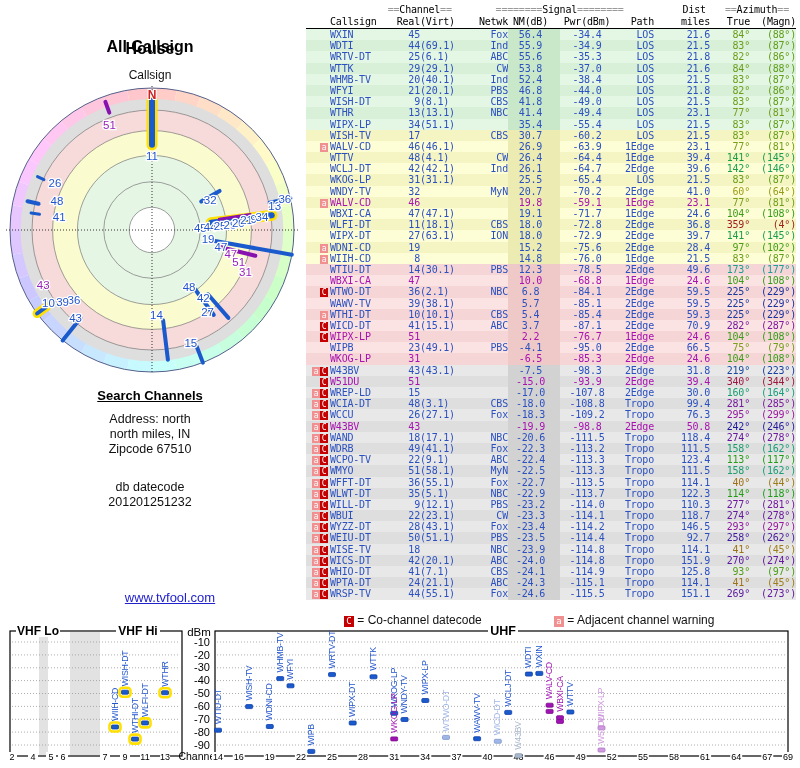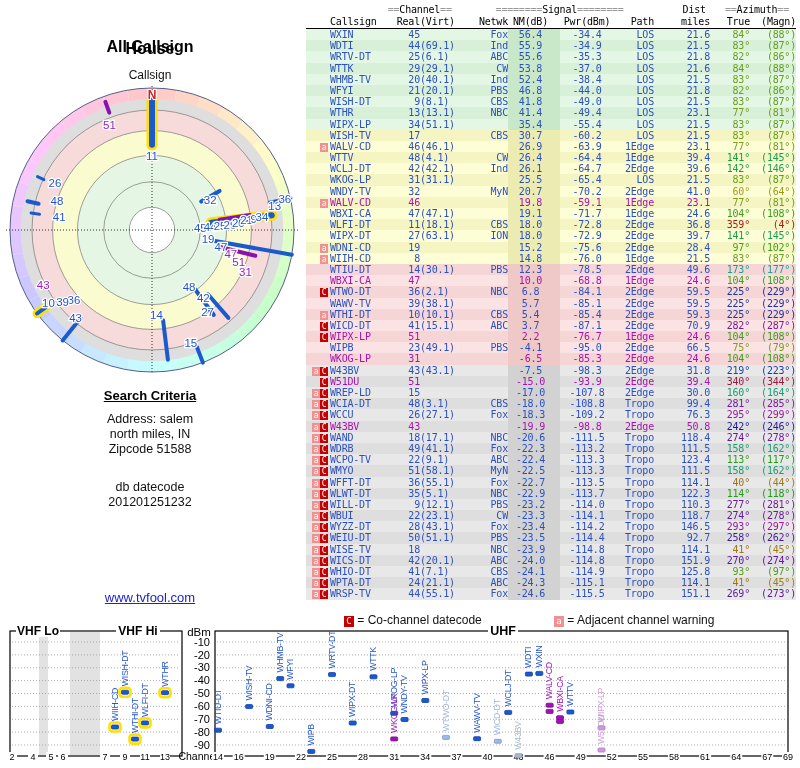--- a/index.html
+++ b/index.html
@@ -141,27 +141,27 @@
     <text x="236.3" y="142.5" text-anchor="middle" font-size="11.5" fill="#2255cc" stroke="#ffffff" stroke-width="2.5" paint-order="stroke">20</text>
     <text x="244.6" y="140.1" text-anchor="middle" font-size="11.5" fill="#2255cc" stroke="#ffffff" stroke-width="2.5" paint-order="stroke">21</text>
     <text x="251.7" y="139.3" text-anchor="middle" font-size="11.5" fill="#2255cc" stroke="#ffffff" stroke-width="2.5" paint-order="stroke">9</text>
     <text x="259.9" y="136.5" text-anchor="middle" font-size="11.5" fill="#2255cc" stroke="#ffffff" stroke-width="2.5" paint-order="stroke">34</text>
     <text x="272.7" y="126.2" text-anchor="middle" font-size="11.5" fill="#2255cc" stroke="#ffffff" stroke-width="2.5" paint-order="stroke">13</text>
     <text x="282.8" y="119.3" text-anchor="middle" font-size="11.5" fill="#2255cc" stroke="#ffffff" stroke-width="2.5" paint-order="stroke">36</text>
     <text x="208.2" y="120.3" text-anchor="middle" font-size="11.5" fill="#2255cc" stroke="#ffffff" stroke-width="2.5" paint-order="stroke">32</text>
     <text x="150" y="15.099999999999994" text-anchor="middle" font-size="12" font-weight="bold" fill="#cc2222" stroke="#ffffff" stroke-width="2" paint-order="stroke">N</text>
   </svg>
 
-<div class="abs" id="search-head" style="top:388px;left:0;">Search Criteria</div>
-<div class="abs search-line" style="top:412px;left:0;">Address: salem</div>
+<div class="abs" id="search-head" style="top:388px;left:0;">Search Channels</div>
+<div class="abs search-line" style="top:412px;left:0;">Address: north</div>
 <div class="abs search-line" style="top:427px;left:0;">north miles, IN</div>
-<div class="abs search-line" style="top:442px;left:0;">Zipcode 51588</div>
+<div class="abs search-line" style="top:442px;left:0;">Zipcode 67510</div>
 <div class="abs search-line" style="top:480px;left:0;">db datecode</div>
 <div class="abs search-line" style="top:495px;left:0;">201201251232</div>
-<div class="abs" id="site-link" style="top:590px;left:0;"><a href="#">www.tvfool.com</a></div>
+<div class="abs" id="site-link" style="top:590px;left:0;padding-left:20px;"><a href="#">www.tvfool.com</a></div>
 
 <div class="abs" id="tv-table"><div id="hdr-block"><div class="trow hd"><span class="cw"></span><span class="cc"></span><span style="width:74px;text-align:center"><span class="eq">==</span>Channel<span class="eq">==</span></span><span class="cn"></span><span style="width:154px;text-align:center"><span class="eq">========</span>Signal<span class="eq">========</span></span><span style="width:96px;text-align:right;padding-right:12px;box-sizing:border-box">Dist</span><span style="width:86px;text-align:center"><span class="eq">==</span>Azimuth<span class="eq">==</span></span></div><div class="trow hd"><span class="cw"></span><span class="cc">Callsign</span><span class="crl">Real</span><span class="cv">(Virt)</span><span class="cn">Netwk</span><span class="cnm">NM(dB)</span><span class="cpw">Pwr(dBm)</span><span class="cp" style="padding-right:8px;box-sizing:border-box">Path</span><span class="cmi">miles</span><span class="ct">True</span><span class="cg">(Magn)</span></div></div><div class="trow" style="background:#e4f6e4;color:#2b50c0"><span class="cw"></span><span class="cc">WXIN</span><span class="crl">45</span><span class="cv"></span><span class="cn">Fox</span><span class="cnm" style="background:#c9e8c9">56.4</span><span class="cpw">-34.4</span><span class="cp" style="padding-right:8px;box-sizing:border-box">LOS</span><span class="cmi">21.6</span><span class="ct" style="color:hsl(84,72%,36%)">84°</span><span class="cg" style="color:hsl(88,72%,36%)">(88°)</span></div><div class="trow" style="background:#d8efd8;color:#2b50c0"><span class="cw"></span><span class="cc">WDTI</span><span class="crl">44</span><span class="cv">(69.1)</span><span class="cn">Ind</span><span class="cnm" style="background:#c9e8c9">55.9</span><span class="cpw">-34.9</span><span class="cp" style="padding-right:8px;box-sizing:border-box">LOS</span><span class="cmi">21.5</span><span class="ct" style="color:hsl(83,72%,36%)">83°</span><span class="cg" style="color:hsl(87,72%,36%)">(87°)</span></div><div class="trow" style="background:#e4f6e4;color:#2b50c0"><span class="cw"></span><span class="cc">WRTV-DT</span><span class="crl">25</span><span class="cv">(6.1)</span><span class="cn">ABC</span><span class="cnm" style="background:#c9e8c9">55.6</span><span class="cpw">-35.3</span><span class="cp" style="padding-right:8px;box-sizing:border-box">LOS</span><span class="cmi">21.8</span><span class="ct" style="color:hsl(82,72%,36%)">82°</span><span class="cg" style="color:hsl(86,72%,36%)">(86°)</span></div><div class="trow" style="background:#d8efd8;color:#2b50c0"><span class="cw"></span><span class="cc">WTTK</span><span class="crl">29</span><span class="cv">(29.1)</span><span class="cn">CW</span><span class="cnm" style="background:#c9e8c9">53.8</span><span class="cpw">-37.0</span><span class="cp" style="padding-right:8px;box-sizing:border-box">LOS</span><span class="cmi">21.6</span><span class="ct" style="color:hsl(84,72%,36%)">84°</span><span class="cg" style="color:hsl(88,72%,36%)">(88°)</span></div><div class="trow" style="background:#e4f6e4;color:#2b50c0"><span class="cw"></span><span class="cc">WHMB-TV</span><span class="crl">20</span><span class="cv">(40.1)</span><span class="cn">Ind</span><span class="cnm" style="background:#c9e8c9">52.4</span><span class="cpw">-38.4</span><span class="cp" style="padding-right:8px;box-sizing:border-box">LOS</span><span class="cmi">21.5</span><span class="ct" style="color:hsl(83,72%,36%)">83°</span><span class="cg" style="color:hsl(87,72%,36%)">(87°)</span></div><div class="trow" style="background:#d8efd8;color:#2b50c0"><span class="cw"></span><span class="cc">WFYI</span><span class="crl">21</span><span class="cv">(20.1)</span><span class="cn">PBS</span><span class="cnm" style="background:#c9e8c9">46.8</span><span class="cpw">-44.0</span><span class="cp" style="padding-right:8px;box-sizing:border-box">LOS</span><span class="cmi">21.8</span><span class="ct" style="color:hsl(82,72%,36%)">82°</span><span class="cg" style="color:hsl(86,72%,36%)">(86°)</span></div><div class="trow" style="background:#e4f6e4;color:#2b50c0"><span class="cw"></span><span class="cc">WISH-DT</span><span class="crl">9</span><span class="cv">(8.1)</span><span class="cn">CBS</span><span class="cnm" style="background:#c9e8c9">41.8</span><span class="cpw">-49.0</span><span class="cp" style="padding-right:8px;box-sizing:border-box">LOS</span><span class="cmi">21.5</span><span class="ct" style="color:hsl(83,72%,36%)">83°</span><span class="cg" style="color:hsl(87,72%,36%)">(87°)</span></div><div class="trow" style="background:#d8efd8;color:#2b50c0"><span class="cw"></span><span class="cc">WTHR</span><span class="crl">13</span><span class="cv">(13.1)</span><span class="cn">NBC</span><span class="cnm" style="background:#c9e8c9">41.4</span><span class="cpw">-49.4</span><span class="cp" style="padding-right:8px;box-sizing:border-box">LOS</span><span class="cmi">23.1</span><span class="ct" style="color:hsl(77,72%,36%)">77°</span><span class="cg" style="color:hsl(81,72%,36%)">(81°)</span></div><div class="trow" style="background:#e4f6e4;color:#2b50c0"><span class="cw"></span><span class="cc">WIPX-LP</span><span class="crl">34</span><span class="cv">(51.1)</span><span class="cn"></span><span class="cnm" style="background:#c9e8c9">35.4</span><span class="cpw">-55.4</span><span class="cp" style="padding-right:8px;box-sizing:border-box">LOS</span><span class="cmi">21.5</span><span class="ct" style="color:hsl(83,72%,36%)">83°</span><span class="cg" style="color:hsl(87,72%,36%)">(87°)</span></div><div class="trow" style="background:#f5f5c4;color:#2b50c0"><span class="cw"></span><span class="cc">WISH-TV</span><span class="crl">17</span><span class="cv"></span><span class="cn">CBS</span><span class="cnm" style="background:#ececb2">30.7</span><span class="cpw">-60.2</span><span class="cp" style="padding-right:8px;box-sizing:border-box">LOS</span><span class="cmi">21.5</span><span class="ct" style="color:hsl(83,72%,36%)">83°</span><span class="cg" style="color:hsl(87,72%,36%)">(87°)</span></div><div class="trow" style="background:#fdfdd6;color:#2b50c0"><span class="cw"><span class="badge ba">a</span></span><span class="cc">WALV-CD</span><span class="crl">46</span><span class="cv">(46.1)</span><span class="cn"></span><span class="cnm" style="background:#ececb2">26.9</span><span class="cpw">-63.9</span><span class="cp" style="padding-right:8px;box-sizing:border-box">1Edge</span><span class="cmi">23.1</span><span class="ct" style="color:hsl(77,72%,36%)">77°</span><span class="cg" style="color:hsl(81,72%,36%)">(81°)</span></div><div class="trow" style="background:#f5f5c4;color:#2b50c0"><span class="cw"></span><span class="cc">WTTV</span><span class="crl">48</span><span class="cv">(4.1)</span><span class="cn">CW</span><span class="cnm" style="background:#ececb2">26.4</span><span class="cpw">-64.4</span><span class="cp" style="padding-right:8px;box-sizing:border-box">1Edge</span><span class="cmi">39.4</span><span class="ct" style="color:hsl(141,72%,36%)">141°</span><span class="cg" style="color:hsl(145,72%,36%)">(145°)</span></div><div class="trow" style="background:#fdfdd6;color:#2b50c0"><span class="cw"></span><span class="cc">WCLJ-DT</span><span class="crl">42</span><span class="cv">(42.1)</span><span class="cn">Ind</span><span class="cnm" style="background:#ececb2">26.1</span><span class="cpw">-64.7</span><span class="cp" style="padding-right:8px;box-sizing:border-box">2Edge</span><span class="cmi">39.6</span><span class="ct" style="color:hsl(142,72%,36%)">142°</span><span class="cg" style="color:hsl(146,72%,36%)">(146°)</span></div><div class="trow" style="background:#f5f5c4;color:#2b50c0"><span class="cw"></span><span class="cc">WKOG-LP</span><span class="crl">31</span><span class="cv">(31.1)</span><span class="cn"></span><span class="cnm" style="background:#ececb2">25.5</span><span class="cpw">-65.4</span><span class="cp" style="padding-right:8px;box-sizing:border-box">LOS</span><span class="cmi">21.5</span><span class="ct" style="color:hsl(83,72%,36%)">83°</span><span class="cg" style="color:hsl(87,72%,36%)">(87°)</span></div><div class="trow" style="background:#fdfdd6;color:#2b50c0"><span class="cw"></span><span class="cc">WNDY-TV</span><span class="crl">32</span><span class="cv"></span><span class="cn">MyN</span><span class="cnm" style="background:#ececb2">20.7</span><span class="cpw">-70.2</span><span class="cp" style="padding-right:8px;box-sizing:border-box">2Edge</span><span class="cmi">41.0</span><span class="ct" style="color:hsl(60,72%,36%)">60°</span><span class="cg" style="color:hsl(64,72%,36%)">(64°)</span></div><div class="trow" style="background:#f5f5c4;color:#a812b0"><span class="cw"><span class="badge ba">a</span></span><span class="cc">WALV-CD</span><span class="crl">46</span><span class="cv"></span><span class="cn"></span><span class="cnm" style="background:#ececb2">19.8</span><span class="cpw">-59.1</span><span class="cp" style="padding-right:8px;box-sizing:border-box">1Edge</span><span class="cmi">23.1</span><span class="ct" style="color:hsl(77,72%,36%)">77°</span><span class="cg" style="color:hsl(81,72%,36%)">(81°)</span></div><div class="trow" style="background:#fdfdd6;color:#2b50c0"><span class="cw"></span><span class="cc">WBXI-CA</span><span class="crl">47</span><span class="cv">(47.1)</span><span class="cn"></span><span class="cnm" style="background:#ececb2">19.1</span><span class="cpw">-71.7</span><span class="cp" style="padding-right:8px;box-sizing:border-box">1Edge</span><span class="cmi">24.6</span><span class="ct" style="color:hsl(104,72%,36%)">104°</span><span class="cg" style="color:hsl(108,72%,36%)">(108°)</span></div><div class="trow" style="background:#f5f5c4;color:#2b50c0"><span class="cw"></span><span class="cc">WLFI-DT</span><span class="crl">11</span><span class="cv">(18.1)</span><span class="cn">CBS</span><span class="cnm" style="background:#ececb2">18.0</span><span class="cpw">-72.8</span><span class="cp" style="padding-right:8px;box-sizing:border-box">2Edge</span><span class="cmi">36.8</span><span class="ct" style="color:hsl(359,72%,36%)">359°</span><span class="cg" style="color:hsl(4,72%,36%)">(4°)</span></div><div class="trow" style="background:#fdfdd6;color:#2b50c0"><span class="cw"></span><span class="cc">WIPX-DT</span><span class="crl">27</span><span class="cv">(63.1)</span><span class="cn">ION</span><span class="cnm" style="background:#ececb2">18.0</span><span class="cpw">-72.9</span><span class="cp" style="padding-right:8px;box-sizing:border-box">2Edge</span><span class="cmi">39.7</span><span class="ct" style="color:hsl(141,72%,36%)">141°</span><span class="cg" style="color:hsl(145,72%,36%)">(145°)</span></div><div class="trow" style="background:#f5f5c4;color:#2b50c0"><span class="cw"><span class="badge ba">a</span></span><span class="cc">WDNI-CD</span><span class="crl">19</span><span class="cv"></span><span class="cn"></span><span class="cnm" style="background:#ececb2">15.2</span><span class="cpw">-75.6</span><span class="cp" style="padding-right:8px;box-sizing:border-box">2Edge</span><span class="cmi">28.4</span><span class="ct" style="color:hsl(97,72%,36%)">97°</span><span class="cg" style="color:hsl(102,72%,36%)">(102°)</span></div><div class="trow" style="background:#fdfdd6;color:#2b50c0"><span class="cw"><span class="badge ba">a</span></span><span class="cc">WIIH-CD</span><span class="crl">8</span><span class="cv"></span><span class="cn"></span><span class="cnm" style="background:#ececb2">14.8</span><span class="cpw">-76.0</span><span class="cp" style="padding-right:8px;box-sizing:border-box">1Edge</span><span class="cmi">21.5</span><span class="ct" style="color:hsl(83,72%,36%)">83°</span><span class="cg" style="color:hsl(87,72%,36%)">(87°)</span></div><div class="trow" style="background:#f5d5d5;color:#2b50c0"><span class="cw"></span><span class="cc">WTIU-DT</span><span class="crl">14</span><span class="cv">(30.1)</span><span class="cn">PBS</span><span class="cnm" style="background:#efc8c8">12.3</span><span class="cpw">-78.5</span><span class="cp" style="padding-right:8px;box-sizing:border-box">2Edge</span><span class="cmi">49.6</span><span class="ct" style="color:hsl(173,72%,36%)">173°</span><span class="cg" style="color:hsl(177,72%,36%)">(177°)</span></div><div class="trow" style="background:#fbe3e3;color:#a812b0"><span class="cw"></span><span class="cc">WBXI-CA</span><span class="crl">47</span><span class="cv"></span><span class="cn"></span><span class="cnm" style="background:#efc8c8">10.0</span><span class="cpw">-68.8</span><span class="cp" style="padding-right:8px;box-sizing:border-box">1Edge</span><span class="cmi">24.6</span><span class="ct" style="color:hsl(104,72%,36%)">104°</span><span class="cg" style="color:hsl(108,72%,36%)">(108°)</span></div><div class="trow" style="background:#f5d5d5;color:#2b50c0"><span class="cw"><span class="badge bC">C</span></span><span class="cc">WTWO-DT</span><span class="crl">36</span><span class="cv">(2.1)</span><span class="cn">NBC</span><span class="cnm" style="background:#efc8c8">6.8</span><span class="cpw">-84.1</span><span class="cp" style="padding-right:8px;box-sizing:border-box">2Edge</span><span class="cmi">59.5</span><span class="ct" style="color:hsl(225,72%,36%)">225°</span><span class="cg" style="color:hsl(229,72%,36%)">(229°)</span></div><div class="trow" style="background:#fbe3e3;color:#2b50c0"><span class="cw"></span><span class="cc">WAWV-TV</span><span class="crl">39</span><span class="cv">(38.1)</span><span class="cn"></span><span class="cnm" style="background:#efc8c8">5.7</span><span class="cpw">-85.1</span><span class="cp" style="padding-right:8px;box-sizing:border-box">2Edge</span><span class="cmi">59.5</span><span class="ct" style="color:hsl(225,72%,36%)">225°</span><span class="cg" style="color:hsl(229,72%,36%)">(229°)</span></div><div class="trow" style="background:#f5d5d5;color:#2b50c0"><span class="cw"><span class="badge ba">a</span></span><span class="cc">WTHI-DT</span><span class="crl">10</span><span class="cv">(10.1)</span><span class="cn">CBS</span><span class="cnm" style="background:#efc8c8">5.4</span><span class="cpw">-85.4</span><span class="cp" style="padding-right:8px;box-sizing:border-box">2Edge</span><span class="cmi">59.3</span><span class="ct" style="color:hsl(225,72%,36%)">225°</span><span class="cg" style="color:hsl(229,72%,36%)">(229°)</span></div><div class="trow" style="background:#fbe3e3;color:#2b50c0"><span class="cw"><span class="badge bC">C</span></span><span class="cc">WICD-DT</span><span class="crl">41</span><span class="cv">(15.1)</span><span class="cn">ABC</span><span class="cnm" style="background:#efc8c8">3.7</span><span class="cpw">-87.1</span><span class="cp" style="padding-right:8px;box-sizing:border-box">2Edge</span><span class="cmi">70.9</span><span class="ct" style="color:hsl(282,72%,36%)">282°</span><span class="cg" style="color:hsl(287,72%,36%)">(287°)</span></div><div class="trow" style="background:#f5d5d5;color:#a812b0"><span class="cw"><span class="badge bC">C</span></span><span class="cc">WIPX-LP</span><span class="crl">51</span><span class="cv"></span><span class="cn"></span><span class="cnm" style="background:#efc8c8">2.2</span><span class="cpw">-76.7</span><span class="cp" style="padding-right:8px;box-sizing:border-box">1Edge</span><span class="cmi">24.6</span><span class="ct" style="color:hsl(104,72%,36%)">104°</span><span class="cg" style="color:hsl(108,72%,36%)">(108°)</span></div><div class="trow" style="background:#fbe3e3;color:#2b50c0"><span class="cw"></span><span class="cc">WIPB</span><span class="crl">23</span><span class="cv">(49.1)</span><span class="cn">PBS</span><span class="cnm" style="background:#efc8c8">-4.1</span><span class="cpw">-95.0</span><span class="cp" style="padding-right:8px;box-sizing:border-box">2Edge</span><span class="cmi">66.5</span><span class="ct" style="color:hsl(75,72%,36%)">75°</span><span class="cg" style="color:hsl(79,72%,36%)">(79°)</span></div><div class="trow" style="background:#f5d5d5;color:#a812b0"><span class="cw"></span><span class="cc">WKOG-LP</span><span class="crl">31</span><span class="cv"></span><span class="cn"></span><span class="cnm" style="background:#efc8c8">-6.5</span><span class="cpw">-85.3</span><span class="cp" style="padding-right:8px;box-sizing:border-box">2Edge</span><span class="cmi">24.6</span><span class="ct" style="color:hsl(104,72%,36%)">104°</span><span class="cg" style="color:hsl(108,72%,36%)">(108°)</span></div><div class="trow" style="background:#e8e8e8;color:#2b50c0"><span class="cw"><span class="badge ba">a</span><span class="badge bC">C</span></span><span class="cc">W43BV</span><span class="crl">43</span><span class="cv">(43.1)</span><span class="cn"></span><span class="cnm" style="background:#d2d2d2">-7.5</span><span class="cpw">-98.3</span><span class="cp" style="padding-right:8px;box-sizing:border-box">2Edge</span><span class="cmi">31.8</span><span class="ct" style="color:hsl(219,72%,36%)">219°</span><span class="cg" style="color:hsl(223,72%,36%)">(223°)</span></div><div class="trow" style="background:#dedede;color:#a812b0"><span class="cw"><span class="badge bC">C</span></span><span class="cc">W51DU</span><span class="crl">51</span><span class="cv"></span><span class="cn"></span><span class="cnm" style="background:#d2d2d2">-15.0</span><span class="cpw">-93.9</span><span class="cp" style="padding-right:8px;box-sizing:border-box">2Edge</span><span class="cmi">39.4</span><span class="ct" style="color:hsl(340,72%,36%)">340°</span><span class="cg" style="color:hsl(344,72%,36%)">(344°)</span></div><div class="trow" style="background:#e8e8e8;color:#2b50c0"><span class="cw"><span class="badge ba">a</span><span class="badge bC">C</span></span><span class="cc">WREP-LD</span><span class="crl">15</span><span class="cv"></span><span class="cn"></span><span class="cnm" style="background:#d2d2d2">-17.0</span><span class="cpw">-107.8</span><span class="cp" style="padding-right:8px;box-sizing:border-box">2Edge</span><span class="cmi">30.0</span><span class="ct" style="color:hsl(160,72%,36%)">160°</span><span class="cg" style="color:hsl(164,72%,36%)">(164°)</span></div><div class="trow" style="background:#dedede;color:#2b50c0"><span class="cw"><span class="badge ba">a</span><span class="badge bC">C</span></span><span class="cc">WCIA-DT</span><span class="crl">48</span><span class="cv">(3.1)</span><span class="cn">CBS</span><span class="cnm" style="background:#d2d2d2">-18.0</span><span class="cpw">-108.8</span><span class="cp" style="padding-right:8px;box-sizing:border-box">Tropo</span><span class="cmi">99.4</span><span class="ct" style="color:hsl(281,72%,36%)">281°</span><span class="cg" style="color:hsl(285,72%,36%)">(285°)</span></div><div class="trow" style="background:#e8e8e8;color:#2b50c0"><span class="cw"><span class="badge ba">a</span><span class="badge bC">C</span></span><span class="cc">WCCU</span><span class="crl">26</span><span class="cv">(27.1)</span><span class="cn">Fox</span><span class="cnm" style="background:#d2d2d2">-18.3</span><span class="cpw">-109.2</span><span class="cp" style="padding-right:8px;box-sizing:border-box">Tropo</span><span class="cmi">76.3</span><span class="ct" style="color:hsl(295,72%,36%)">295°</span><span class="cg" style="color:hsl(299,72%,36%)">(299°)</span></div><div class="trow" style="background:#dedede;color:#a812b0"><span class="cw"><span class="badge ba">a</span><span class="badge bC">C</span></span><span class="cc">W43BV</span><span class="crl">43</span><span class="cv"></span><span class="cn"></span><span class="cnm" style="background:#d2d2d2">-19.9</span><span class="cpw">-98.8</span><span class="cp" style="padding-right:8px;box-sizing:border-box">2Edge</span><span class="cmi">50.8</span><span class="ct" style="color:hsl(242,72%,36%)">242°</span><span class="cg" style="color:hsl(246,72%,36%)">(246°)</span></div><div class="trow" style="background:#e8e8e8;color:#2b50c0"><span class="cw"><span class="badge ba">a</span><span class="badge bC">C</span></span><span class="cc">WAND</span><span class="crl">18</span><span class="cv">(17.1)</span><span class="cn">NBC</span><span class="cnm" style="background:#d2d2d2">-20.6</span><span class="cpw">-111.5</span><span class="cp" style="padding-right:8px;box-sizing:border-box">Tropo</span><span class="cmi">118.4</span><span class="ct" style="color:hsl(274,72%,36%)">274°</span><span class="cg" style="color:hsl(278,72%,36%)">(278°)</span></div><div class="trow" style="background:#dedede;color:#2b50c0"><span class="cw"><span class="badge ba">a</span><span class="badge bC">C</span></span><span class="cc">WDRB</span><span class="crl">49</span><span class="cv">(41.1)</span><span class="cn">Fox</span><span class="cnm" style="background:#d2d2d2">-22.3</span><span class="cpw">-113.2</span><span class="cp" style="padding-right:8px;box-sizing:border-box">Tropo</span><span class="cmi">111.5</span><span class="ct" style="color:hsl(158,72%,36%)">158°</span><span class="cg" style="color:hsl(162,72%,36%)">(162°)</span></div><div class="trow" style="background:#e8e8e8;color:#2b50c0"><span class="cw"><span class="badge ba">a</span><span class="badge bC">C</span></span><span class="cc">WCPO-TV</span><span class="crl">22</span><span class="cv">(9.1)</span><span class="cn">ABC</span><span class="cnm" style="background:#d2d2d2">-22.4</span><span class="cpw">-113.3</span><span class="cp" style="padding-right:8px;box-sizing:border-box">Tropo</span><span class="cmi">123.4</span><span class="ct" style="color:hsl(113,72%,36%)">113°</span><span class="cg" style="color:hsl(117,72%,36%)">(117°)</span></div><div class="trow" style="background:#dedede;color:#2b50c0"><span class="cw"><span class="badge ba">a</span><span class="badge bC">C</span></span><span class="cc">WMYO</span><span class="crl">51</span><span class="cv">(58.1)</span><span class="cn">MyN</span><span class="cnm" style="background:#d2d2d2">-22.5</span><span class="cpw">-113.3</span><span class="cp" style="padding-right:8px;box-sizing:border-box">Tropo</span><span class="cmi">111.5</span><span class="ct" style="color:hsl(158,72%,36%)">158°</span><span class="cg" style="color:hsl(162,72%,36%)">(162°)</span></div><div class="trow" style="background:#e8e8e8;color:#2b50c0"><span class="cw"><span class="badge ba">a</span><span class="badge bC">C</span></span><span class="cc">WFFT-DT</span><span class="crl">36</span><span class="cv">(55.1)</span><span class="cn">Fox</span><span class="cnm" style="background:#d2d2d2">-22.7</span><span class="cpw">-113.5</span><span class="cp" style="padding-right:8px;box-sizing:border-box">Tropo</span><span class="cmi">114.1</span><span class="ct" style="color:hsl(40,72%,36%)">40°</span><span class="cg" style="color:hsl(44,72%,36%)">(44°)</span></div><div class="trow" style="background:#dedede;color:#2b50c0"><span class="cw"><span class="badge ba">a</span><span class="badge bC">C</span></span><span class="cc">WLWT-DT</span><span class="crl">35</span><span class="cv">(5.1)</span><span class="cn">NBC</span><span class="cnm" style="background:#d2d2d2">-22.9</span><span class="cpw">-113.7</span><span class="cp" style="padding-right:8px;box-sizing:border-box">Tropo</span><span class="cmi">122.3</span><span class="ct" style="color:hsl(114,72%,36%)">114°</span><span class="cg" style="color:hsl(118,72%,36%)">(118°)</span></div><div class="trow" style="background:#e8e8e8;color:#2b50c0"><span class="cw"><span class="badge ba">a</span><span class="badge bC">C</span></span><span class="cc">WILL-DT</span><span class="crl">9</span><span class="cv">(12.1)</span><span class="cn">PBS</span><span class="cnm" style="background:#d2d2d2">-23.2</span><span class="cpw">-114.0</span><span class="cp" style="padding-right:8px;box-sizing:border-box">Tropo</span><span class="cmi">110.3</span><span class="ct" style="color:hsl(277,72%,36%)">277°</span><span class="cg" style="color:hsl(281,72%,36%)">(281°)</span></div><div class="trow" style="background:#dedede;color:#2b50c0"><span class="cw"><span class="badge ba">a</span><span class="badge bC">C</span></span><span class="cc">WBUI</span><span class="crl">22</span><span class="cv">(23.1)</span><span class="cn">CW</span><span class="cnm" style="background:#d2d2d2">-23.3</span><span class="cpw">-114.1</span><span class="cp" style="padding-right:8px;box-sizing:border-box">Tropo</span><span class="cmi">118.7</span><span class="ct" style="color:hsl(274,72%,36%)">274°</span><span class="cg" style="color:hsl(278,72%,36%)">(278°)</span></div><div class="trow" style="background:#e8e8e8;color:#2b50c0"><span class="cw"><span class="badge ba">a</span><span class="badge bC">C</span></span><span class="cc">WYZZ-DT</span><span class="crl">28</span><span class="cv">(43.1)</span><span class="cn">Fox</span><span class="cnm" style="background:#d2d2d2">-23.4</span><span class="cpw">-114.2</span><span class="cp" style="padding-right:8px;box-sizing:border-box">Tropo</span><span class="cmi">146.5</span><span class="ct" style="color:hsl(293,72%,36%)">293°</span><span class="cg" style="color:hsl(297,72%,36%)">(297°)</span></div><div class="trow" style="background:#dedede;color:#2b50c0"><span class="cw"><span class="badge ba">a</span><span class="badge bC">C</span></span><span class="cc">WEIU-DT</span><span class="crl">50</span><span class="cv">(51.1)</span><span class="cn">PBS</span><span class="cnm" style="background:#d2d2d2">-23.5</span><span class="cpw">-114.4</span><span class="cp" style="padding-right:8px;box-sizing:border-box">Tropo</span><span class="cmi">92.7</span><span class="ct" style="color:hsl(258,72%,36%)">258°</span><span class="cg" style="color:hsl(262,72%,36%)">(262°)</span></div><div class="trow" style="background:#e8e8e8;color:#2b50c0"><span class="cw"><span class="badge ba">a</span><span class="badge bC">C</span></span><span class="cc">WISE-TV</span><span class="crl">18</span><span class="cv"></span><span class="cn">NBC</span><span class="cnm" style="background:#d2d2d2">-23.9</span><span class="cpw">-114.8</span><span class="cp" style="padding-right:8px;box-sizing:border-box">Tropo</span><span class="cmi">114.1</span><span class="ct" style="color:hsl(41,72%,36%)">41°</span><span class="cg" style="color:hsl(45,72%,36%)">(45°)</span></div><div class="trow" style="background:#dedede;color:#2b50c0"><span class="cw"><span class="badge ba">a</span><span class="badge bC">C</span></span><span class="cc">WICS-DT</span><span class="crl">42</span><span class="cv">(20.1)</span><span class="cn">ABC</span><span class="cnm" style="background:#d2d2d2">-24.0</span><span class="cpw">-114.8</span><span class="cp" style="padding-right:8px;box-sizing:border-box">Tropo</span><span class="cmi">151.9</span><span class="ct" style="color:hsl(270,72%,36%)">270°</span><span class="cg" style="color:hsl(274,72%,36%)">(274°)</span></div><div class="trow" style="background:#e8e8e8;color:#2b50c0"><span class="cw"><span class="badge ba">a</span><span class="badge bC">C</span></span><span class="cc">WHIO-DT</span><span class="crl">41</span><span class="cv">(7.1)</span><span class="cn">CBS</span><span class="cnm" style="background:#d2d2d2">-24.1</span><span class="cpw">-114.9</span><span class="cp" style="padding-right:8px;box-sizing:border-box">Tropo</span><span class="cmi">125.8</span><span class="ct" style="color:hsl(93,72%,36%)">93°</span><span class="cg" style="color:hsl(97,72%,36%)">(97°)</span></div><div class="trow" style="background:#dedede;color:#2b50c0"><span class="cw"><span class="badge ba">a</span><span class="badge bC">C</span></span><span class="cc">WPTA-DT</span><span class="crl">24</span><span class="cv">(21.1)</span><span class="cn">ABC</span><span class="cnm" style="background:#d2d2d2">-24.3</span><span class="cpw">-115.1</span><span class="cp" style="padding-right:8px;box-sizing:border-box">Tropo</span><span class="cmi">114.1</span><span class="ct" style="color:hsl(41,72%,36%)">41°</span><span class="cg" style="color:hsl(45,72%,36%)">(45°)</span></div><div class="trow" style="background:#e8e8e8;color:#2b50c0"><span class="cw"><span class="badge ba">a</span><span class="badge bC">C</span></span><span class="cc">WRSP-TV</span><span class="crl">44</span><span class="cv">(55.1)</span><span class="cn">Fox</span><span class="cnm" style="background:#d2d2d2">-24.6</span><span class="cpw">-115.5</span><span class="cp" style="padding-right:8px;box-sizing:border-box">Tropo</span><span class="cmi">151.1</span><span class="ct" style="color:hsl(269,72%,36%)">269°</span><span class="cg" style="color:hsl(273,72%,36%)">(273°)</span></div></div>
 
 <div class="abs legend" style="top:613px;left:344px;"><span class="badge bC">C</span> <span>= Co-channel datecode</span></div>
 <div class="abs legend" style="top:613px;left:554px;"><span class="badge ba">a</span> <span>= Adjacent channel warning</span></div>
 
 <svg class="abs" id="spec-svg" style="top:610px;left:0;" width="800" height="158" viewBox="0 0 800 158">
     <rect x="39" y="22" width="9" height="123" fill="#e2e2e2"></rect>
     <rect x="70" y="22" width="30" height="123" fill="#e2e2e2"></rect>
     <line x1="12" y1="32.0" x2="180" y2="32.0" stroke="#999" stroke-width="0.8" stroke-dasharray="1,2"></line>

